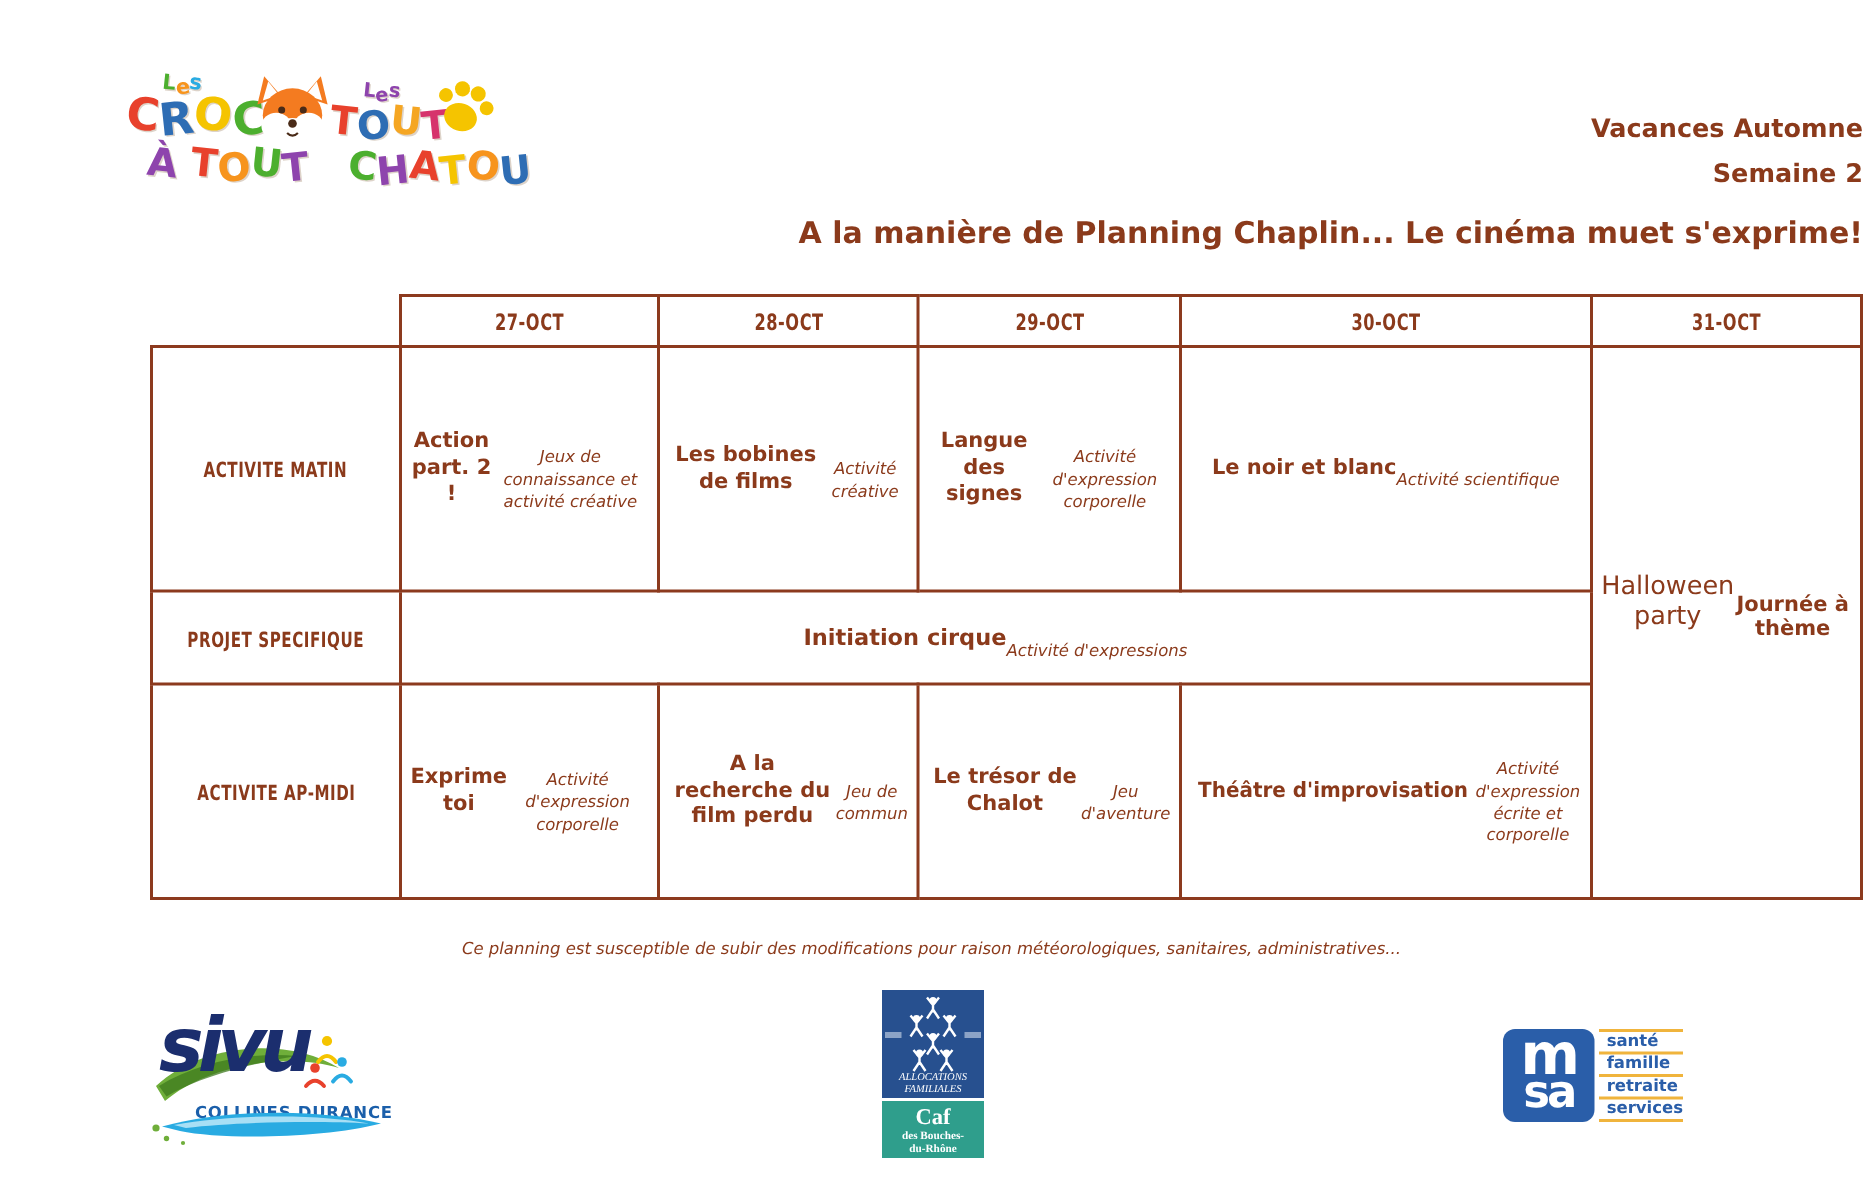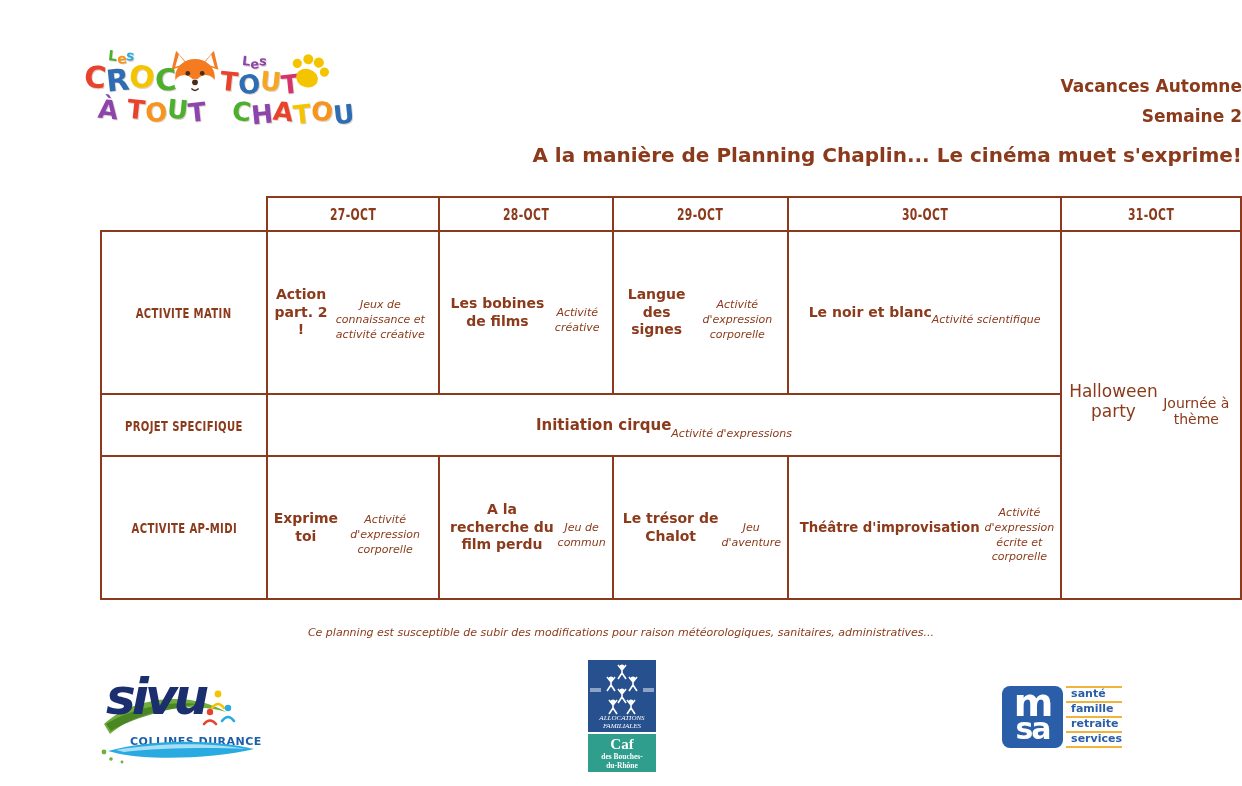--- a/index.html
+++ b/index.html
@@ -44,21 +44,21 @@
   .narrow { display:inline-block; transform:scaleX(.72); transform-origin:center; font-weight:bold; letter-spacing:.5px; }
   .date-cell .narrow { font-size:15px; }
   .label-cell .narrow { font-size:14px; white-space:nowrap; }
   .act { display:flex; flex-direction:row; align-items:center; justify-content:center; padding:0 6px; }
   .act .ttl { font-size:14px; font-weight:bold; line-height:1.25; }
   .act .sub { font-size:11px; font-style:italic; margin-top:16px; line-height:1.35; }
   .tight { white-space:nowrap; transform:scaleX(.95); }
   .merged .ttl { font-size:15px; }
   .merged .sub { margin-top:18px; }
   .day .dttl { font-size:17px; font-weight:normal; }
-  .day .dsub { font-size:14px; font-weight:normal; margin-top:20px; }
+  .day .dsub { font-size:14px; font-weight:bold; margin-top:20px; }
   .day-inner { transform:translateY(-14px); }
 
   
   #footer-note { position:absolute; left:0; top:626px; width:100%; text-align:center;
                  font-size:11px; font-style:italic; }
 
   
   #logo-sivu { position:absolute; left:96px;  top:656px; }
   #logo-caf  { position:absolute; left:588px; top:660px; }
   #logo-msa  { position:absolute; left:1002px; top:686px; display:flex; width:120px; height:62px; }

